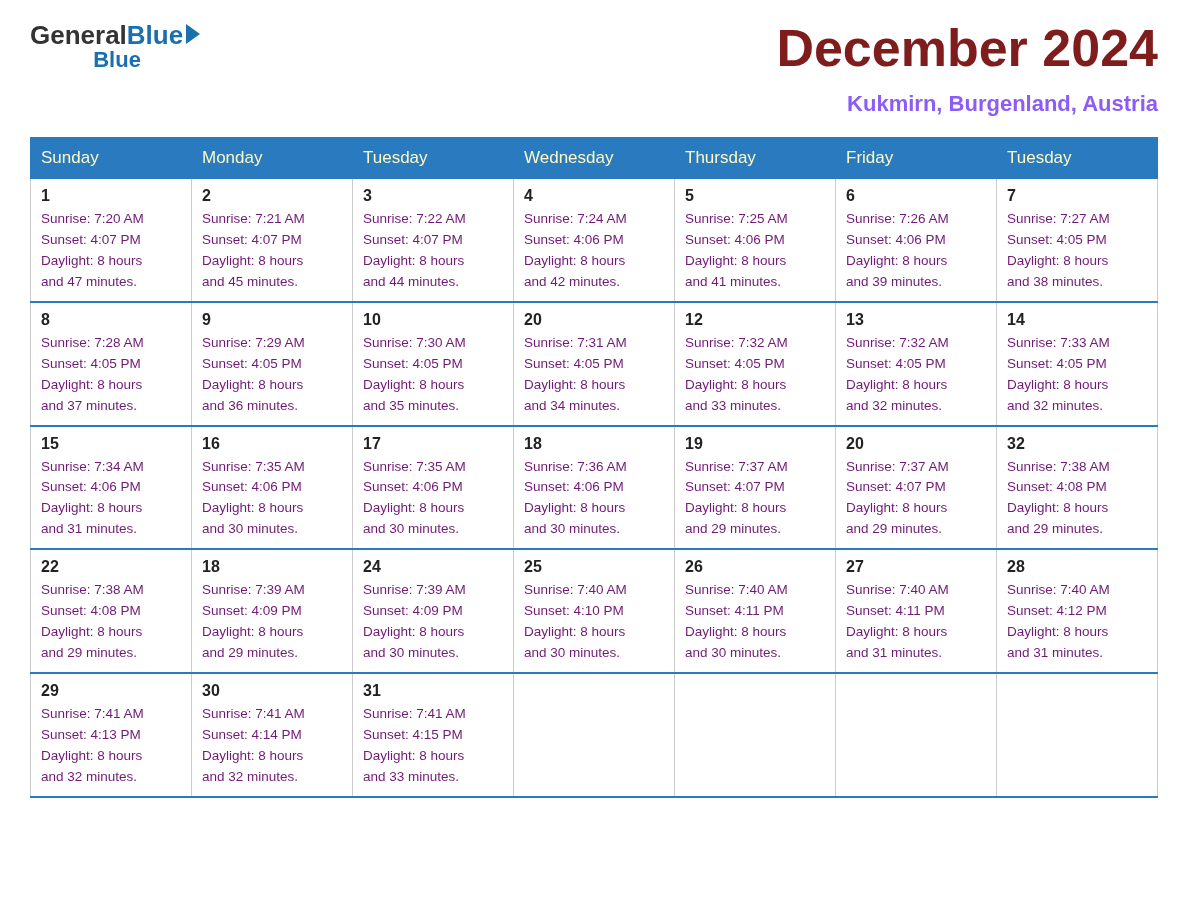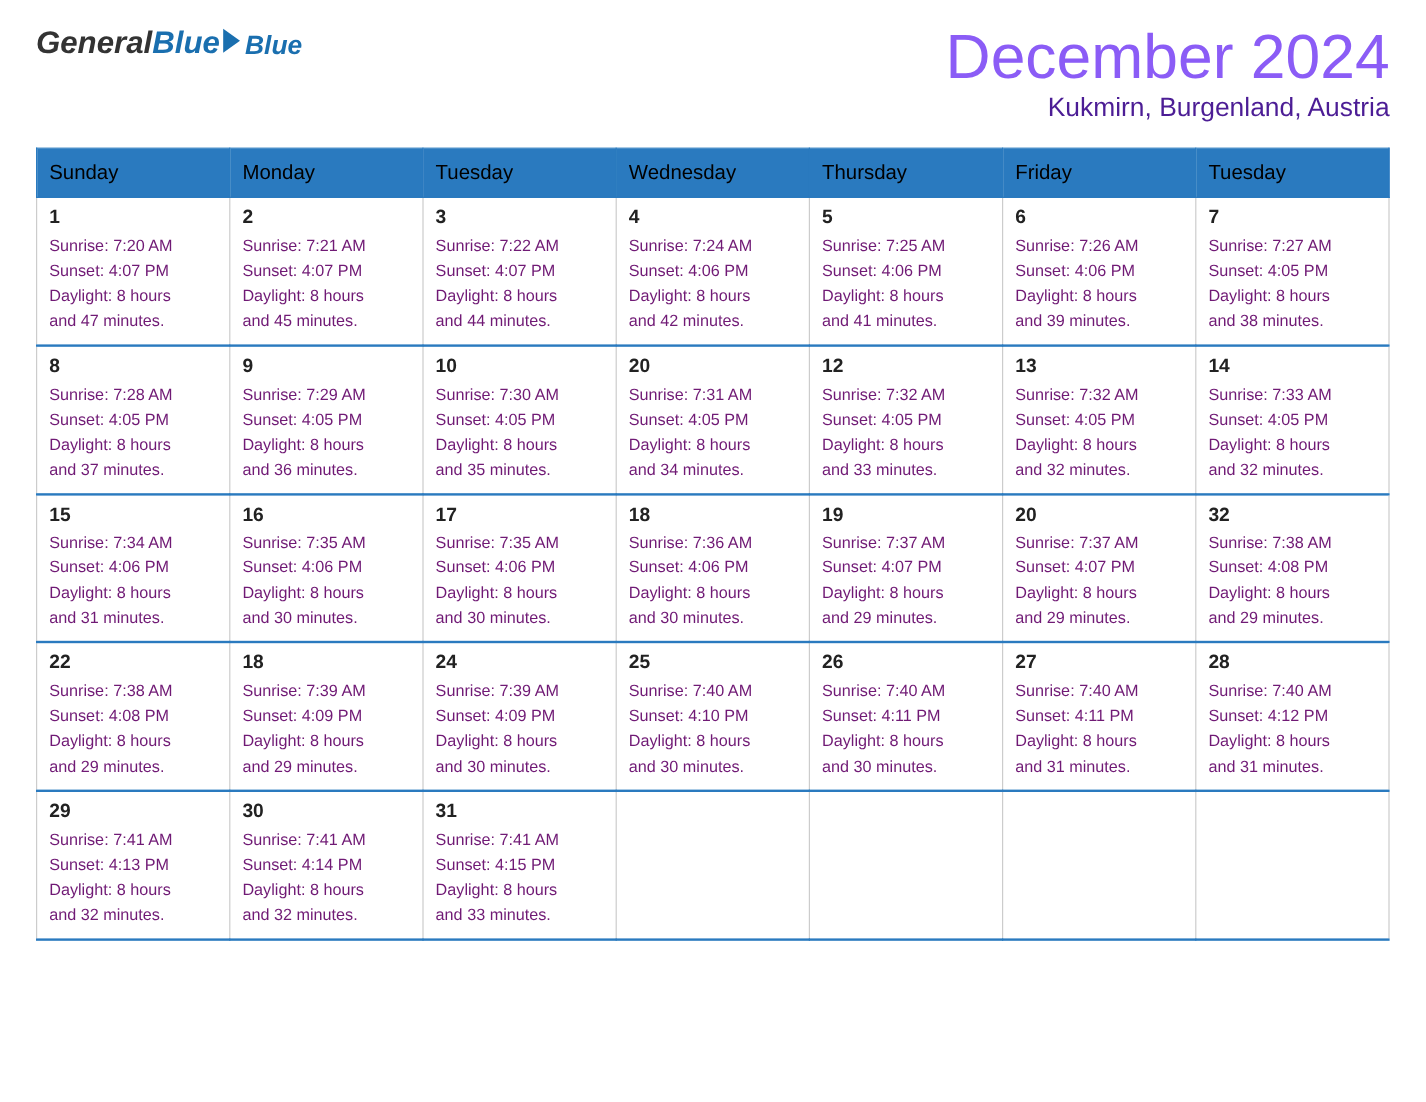--- a/index.html
+++ b/index.html
@@ -11,23 +11,22 @@
       padding: 20px 30px;
     }
     .header {
       display: flex;
       justify-content: space-between;
       align-items: flex-start;
       margin-bottom: 20px;
     }
     .logo {
       display: flex;
-      flex-direction: row;
-      align-items: flex-end;
-      font-style: italic;
+      flex-direction: column;
+      align-items: center;
     }
     .logo-text {
       display: flex;
       align-items: center;
     }
     .logo-general {
       font-size: 26px;
       font-weight: bold;
       color: #333;
     }
@@ -50,39 +49,40 @@
       font-size: 22px;
       font-weight: bold;
       margin-left: 4px;
       margin-top: -4px;
     }
     .header-right {
       text-align: right;
     }
     .month-title {
       font-size: 52px;
-      font-weight: normal;
-      color: #8b5cf6;
+      font-weight: bold;
+      color: #7f1d1d;
       line-height: 1.1;
     }
     .location {
       font-size: 22px;
-      color: #4c1d95;
-      margin-top: 0;
+      color: #8b5cf6;
+      margin-top: 14px;
+      font-weight: bold;
     }
     table {
       width: 100%;
       border-collapse: collapse;
       table-layout: fixed;
     }
     thead tr {
       background-color: #2a7abf;
     }
     thead th {
-      color: #000000;
+      color: #fef9c3;
       font-size: 17px;
       font-weight: normal;
       padding: 10px 10px;
       text-align: left;
       border: 1px solid #2a7abf;
     }
     tbody td {
       vertical-align: top;
       padding: 8px 10px;
       border: 1px solid #ccc;

